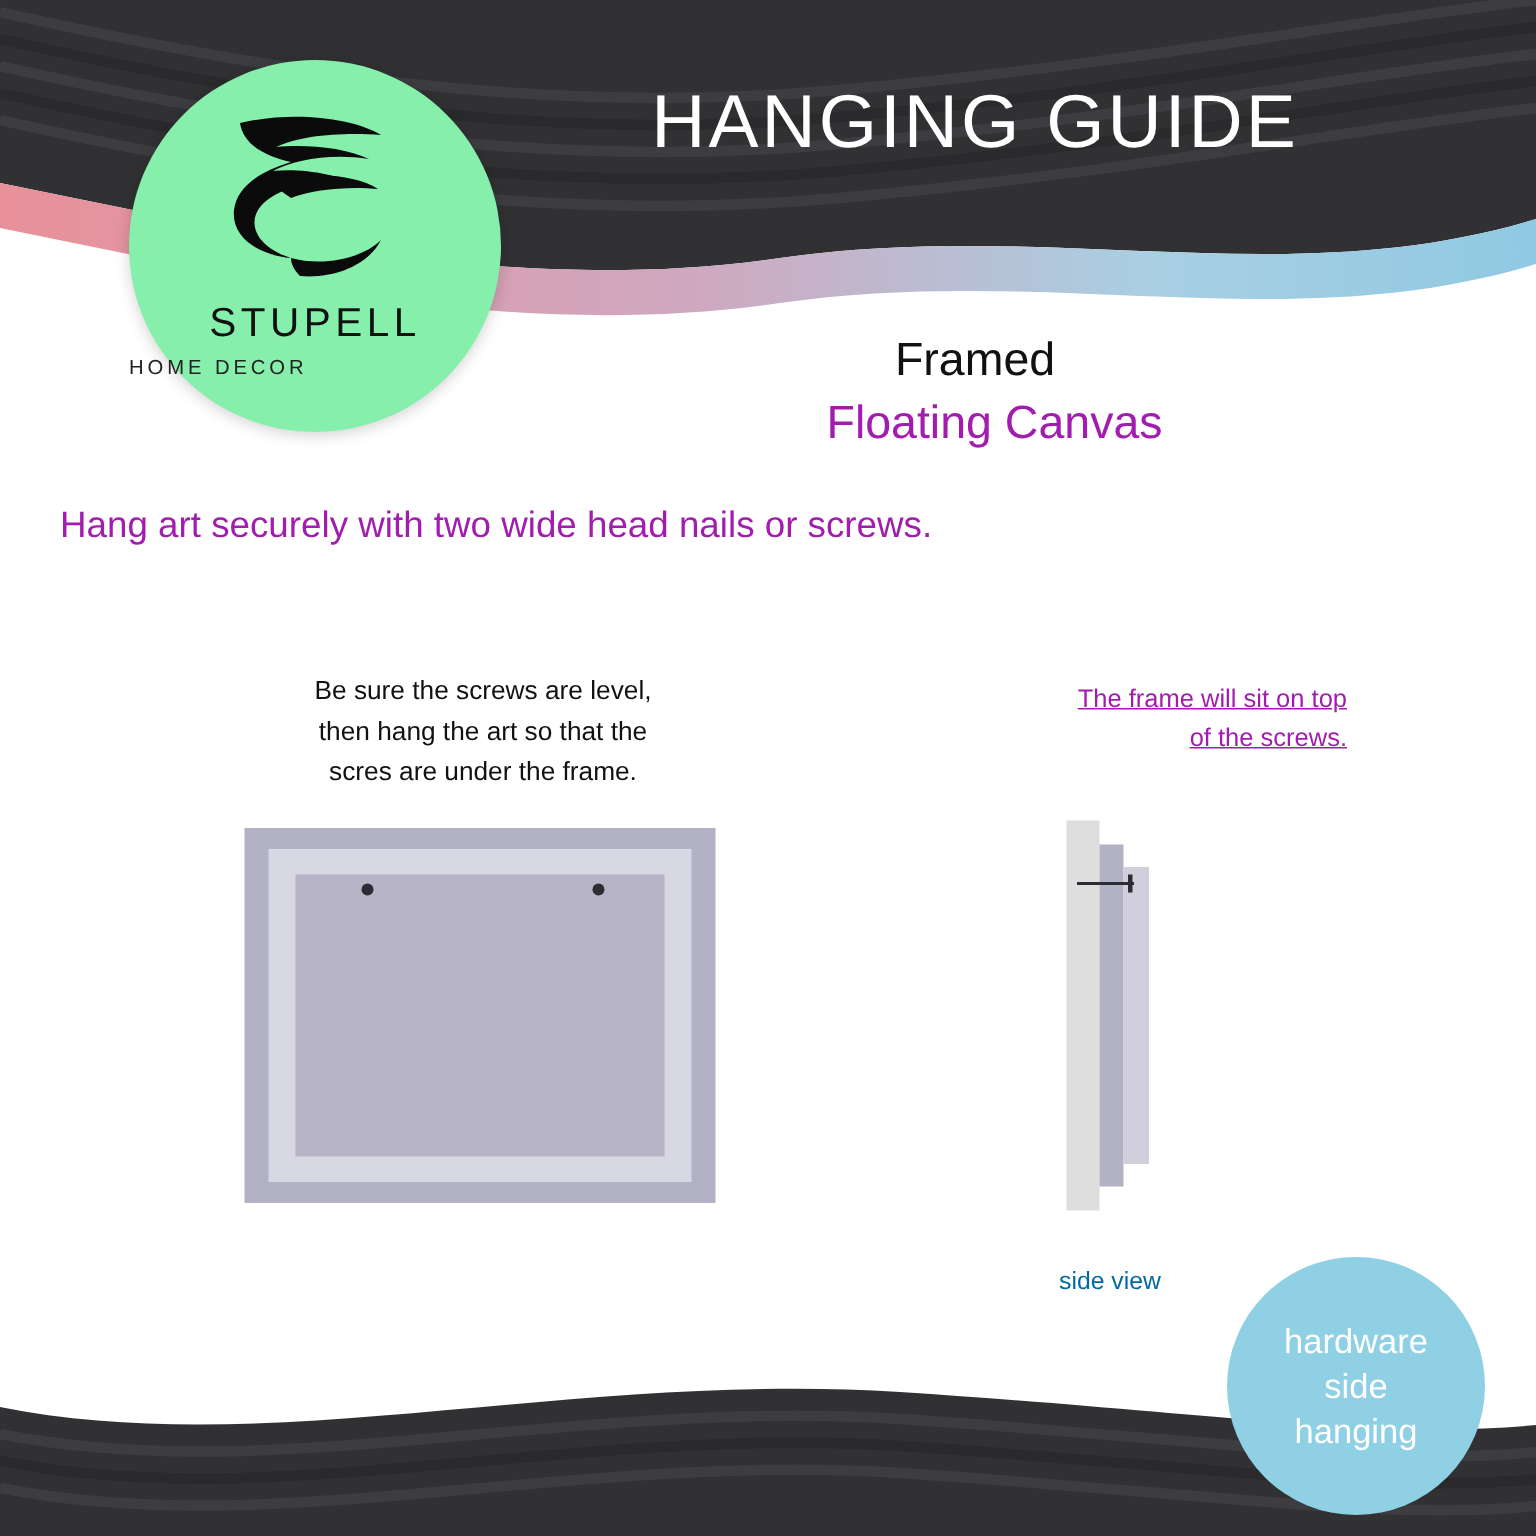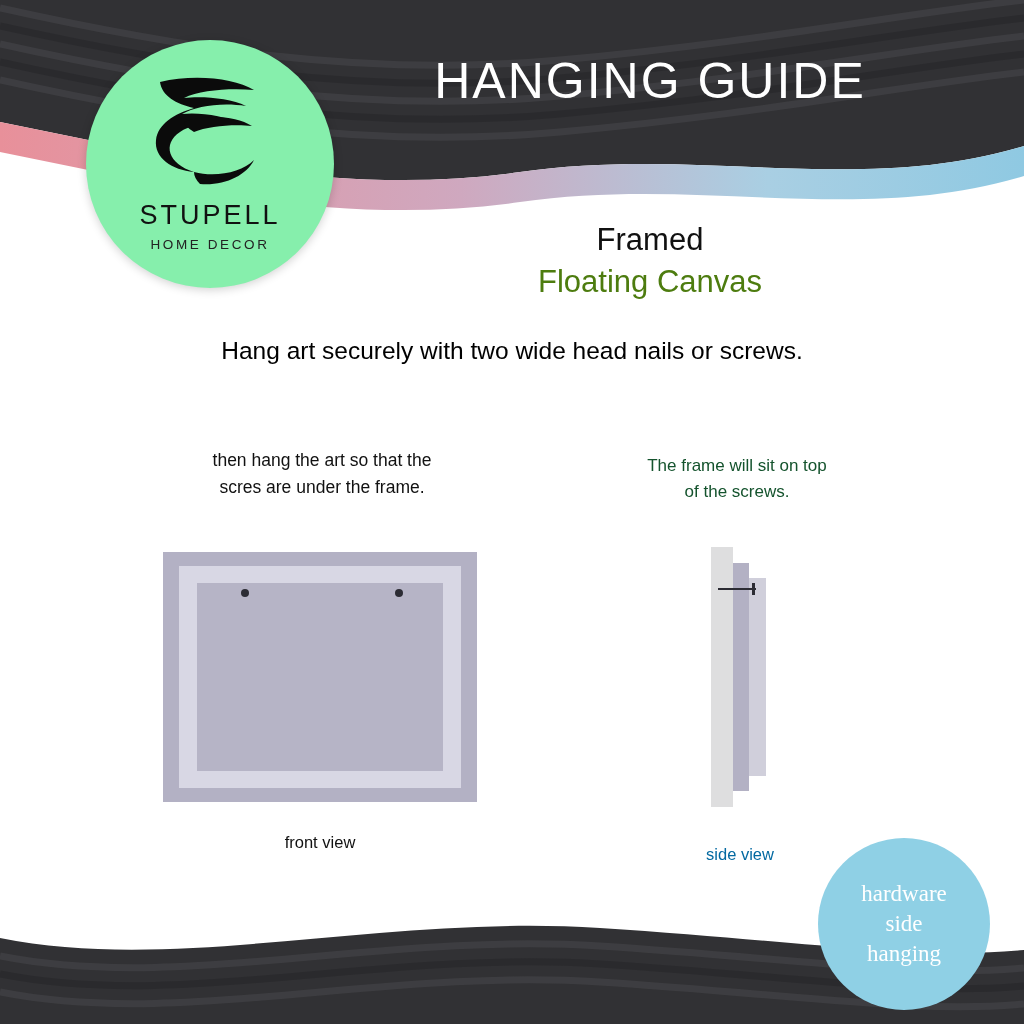--- a/index.html
+++ b/index.html
@@ -59,21 +59,21 @@
     text-align: center;
     font-size: 27px;
     letter-spacing: 3px;
     color: #111111;
     font-family: "Liberation Sans", sans-serif;
   }
   .logo-sub {
     position: absolute;
     left: 0; right: 0;
     top: 197px;
-    text-align: center;
+    text-align: left;
     font-size: 13.5px;
     letter-spacing: 2.6px;
     color: #222222;
   }
 
   
   .guide-title {
     position: absolute;
     left: 370px;
     top: 52px;
@@ -89,57 +89,57 @@
     position: absolute;
     left: 350px;
     top: 222px;
     width: 600px;
     text-align: center;
     font-size: 31px;
     color: #111111;
   }
   .product-line2 {
     position: absolute;
-    left: 350px;
+    left: 363px;
     top: 264px;
     width: 600px;
     text-align: center;
     font-size: 31px;
-    color: #4d7c0f;
+    color: #a21caf;
   }
   .headline {
     position: absolute;
     left: 40px;
     top: 337px;
     width: 944px;
-    text-align: center;
     font-size: 24.5px;
-    color: #000000;
+    color: #a21caf;
   }
 
   
   .cap-left {
     position: absolute;
     left: 140px;
     top: 447px;
     width: 364px;
     text-align: center;
     font-size: 17.5px;
     line-height: 27px;
     color: #111111;
   }
   .cap-right {
     position: absolute;
     left: 576px;
     top: 453px;
     width: 322px;
-    text-align: center;
+    text-align: right;
     font-size: 17px;
     line-height: 26px;
-    color: #14532d;
+    color: #a21caf;
+    text-decoration: underline;
   }
 
   
   .front-frame {
     position: absolute;
     left: 163px;
     top: 552px;
     width: 314px;
     height: 250px;
     background: #b3b1c4;
@@ -235,21 +235,20 @@
     top: 838px;
     width: 172px;
     height: 172px;
     border-radius: 50%;
     background: #8fd0e5;
     display: flex;
     flex-direction: column;
     align-items: center;
     justify-content: center;
     z-index: 7;
-    font-family: Liberation Serif, serif;
   }
   .badge span {
     display: block;
     color: #ffffff;
     font-size: 23px;
     line-height: 30px;
     text-align: center;
   }
 </style>
 </head>
@@ -300,37 +299,37 @@
   </div>
 
   <div class="guide-title">HANGING GUIDE</div>
 
   <div class="product-line1">Framed</div>
   <div class="product-line2">Floating Canvas</div>
 
   <div class="headline">Hang art securely with two wide head nails or screws.</div>
 
   <div class="cap-left">
+    <div>Be sure the screws are level,</div>
     <div>then hang the art so that the</div>
     <div>scres are under the frame.</div>
   </div>
 
   <div class="cap-right">
     <div>The frame will sit on top</div>
     <div>of the screws.</div>
   </div>
 
   <div class="front-frame">
     <div class="front-inner-border"></div>
     <div class="front-canvas">
       <div class="screw-dot" style="left:44px; top:6px;"></div>
       <div class="screw-dot" style="left:198px; top:6px;"></div>
     </div>
   </div>
-  <div class="label-front">front view</div>
 
   <div class="side-wall"></div>
   <div class="side-frame"></div>
   <div class="side-canvas"></div>
   <div class="screw-shaft"></div>
   <div class="screw-head"></div>
   <div class="label-side">side view</div>
 
   <div class="badge">
     <span>hardware</span>

